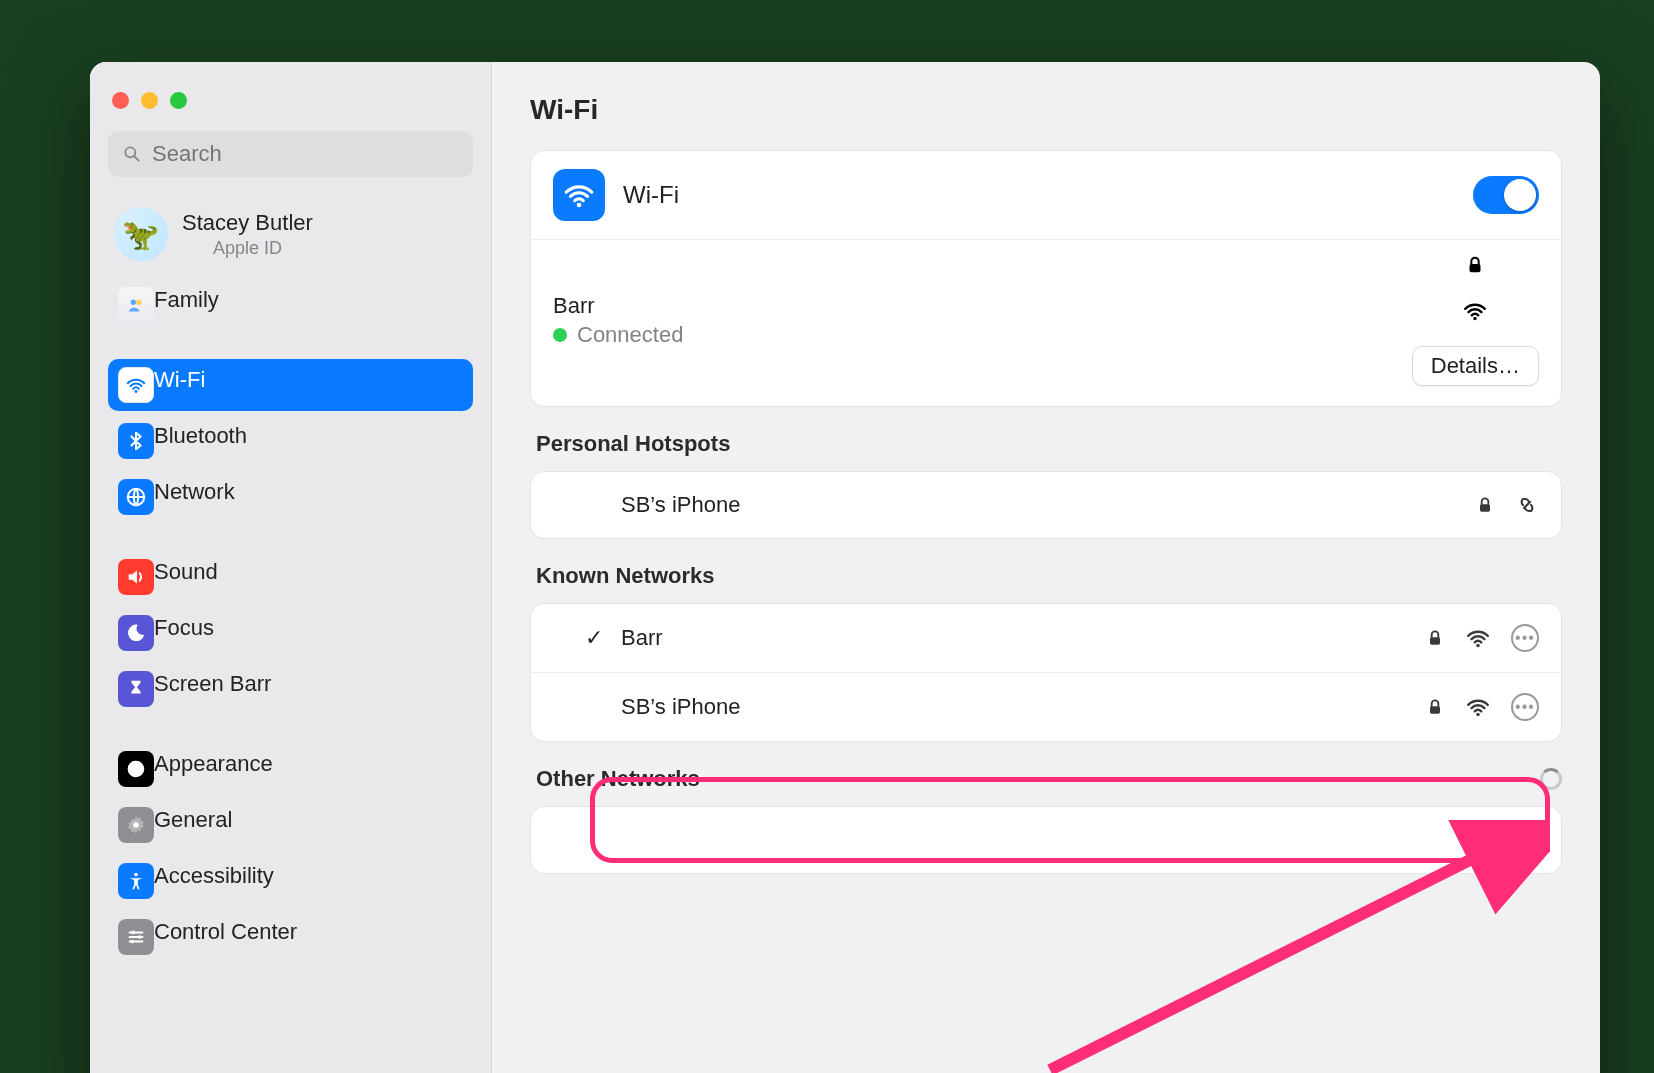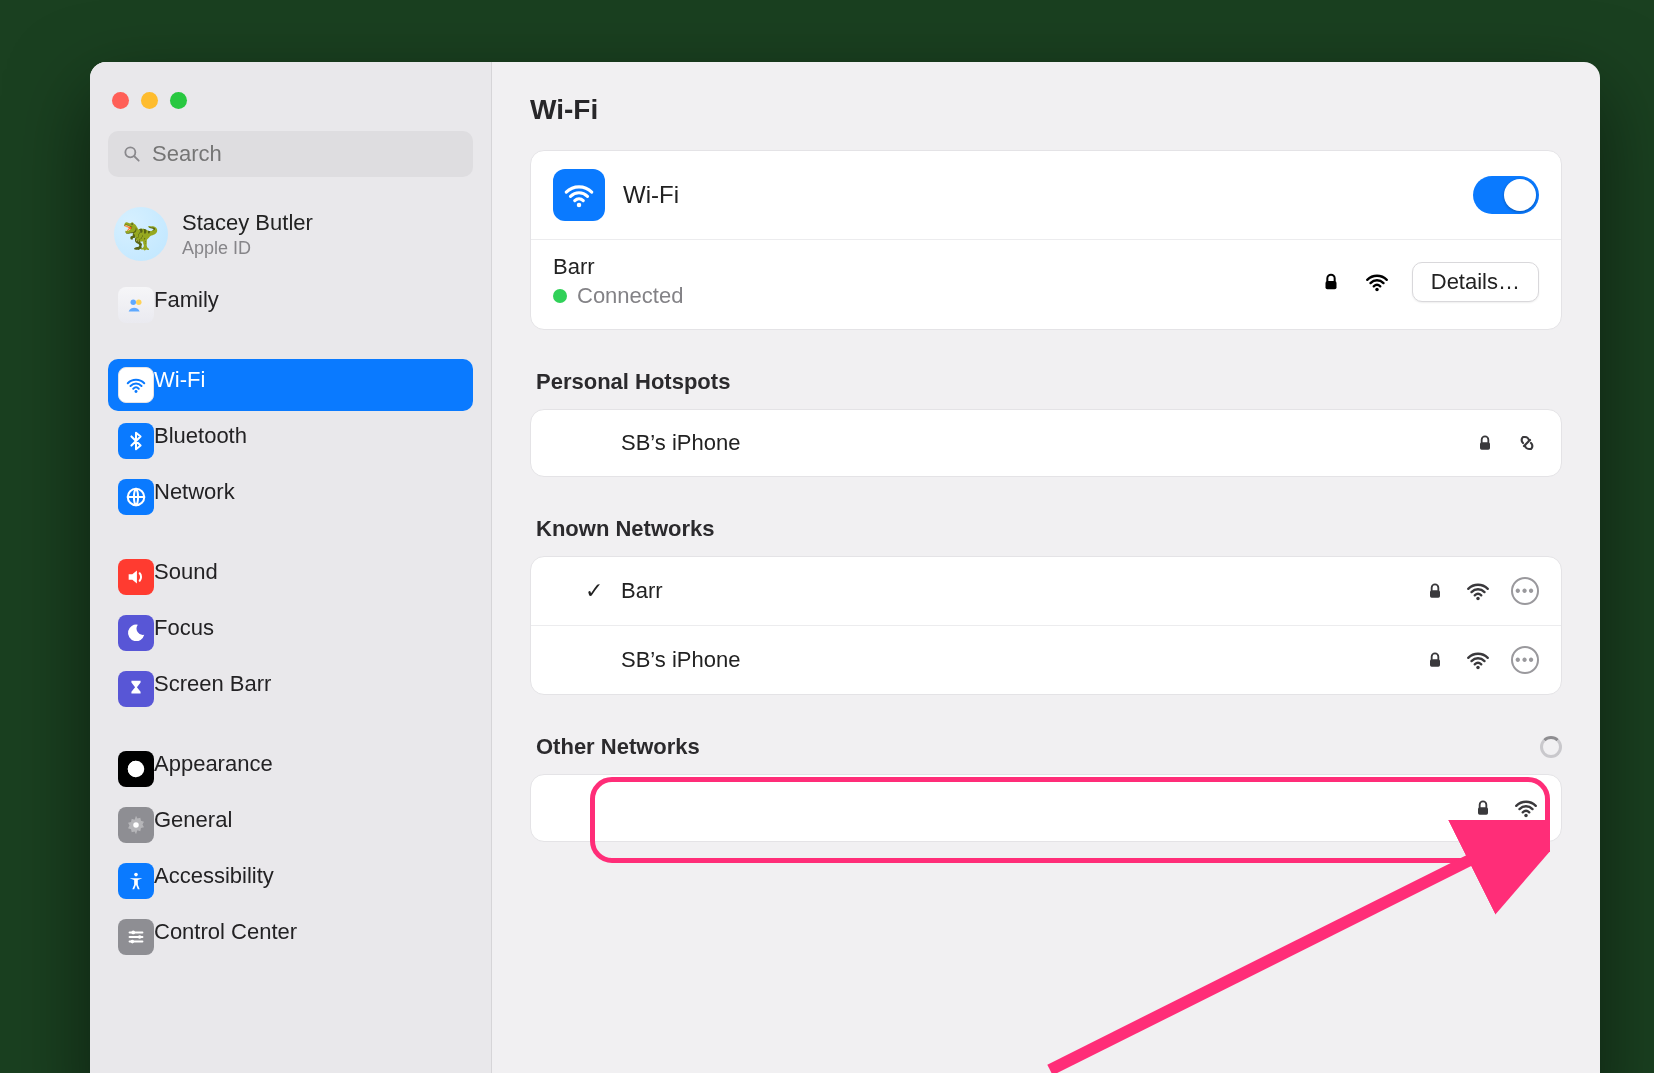--- a/index.html
+++ b/index.html
@@ -58,21 +58,21 @@
     display: flex; align-items: center; gap: 14px;
     padding: 6px 8px 14px 6px;
   }
   .avatar {
     width: 54px; height: 54px; border-radius: 50%;
     background: radial-gradient(circle at 30% 30%, #d6f0ff, #bfe6ff);
     display: flex; align-items: center; justify-content: center;
     font-size: 30px;
   }
   .account .name { font-size: 22px; color: #222; }
-  .account .sub  { font-size: 18px; color: #868589; margin-top: 2px; }
+  .account .sub  { font-size: 18px; color: #868589; margin-top: 2px; text-align: center; }
   .item {
     display: flex; align-items: flex-start; 
     padding: 8px 10px;
     border-radius: 10px;
     font-size: 22px;
     color: #232224;
     cursor: default;
   }
   .item.selected { background: #0a7aff; color: #fff; }
   .item .icn {
@@ -128,28 +128,28 @@
     content:""; position:absolute; right:3px; top:3px;
     width:32px; height:32px; border-radius:50%; background:#fff;
     box-shadow: 0 1px 3px rgba(0,0,0,0.3);
   }
   .conn-row {
     display:flex; align-items:center; padding: 14px 22px 20px 22px;
   }
   .conn-left .ssid { font-size: 22px; color:#222; }
   .conn-left .status { display:flex; align-items:center; gap:10px; margin-top:3px; color:#838286; font-size:22px; }
   .dot { width:14px; height:14px; border-radius:50%; background:#30d158; }
-  .conn-right { margin-left:auto; display:flex; align-items:center; gap:22px; }
+  .conn-right { margin-left:auto; display:flex; align-items:center; gap:22px;flex-direction:column; }
   .pill-btn {
     background:#fff; border:1px solid #d9d8db; border-radius:10px;
     padding:6px 18px; font-size:22px; color:#222;
     box-shadow: 0 1px 2px rgba(0,0,0,0.07);
   }
 
-  .section-title { font-size:22px; font-weight:700; color:#2b2a2d; margin: 39px 0 14px 6px; }
+  .section-title { font-size:22px; font-weight:700; color:#2b2a2d; margin: 24px 0 14px 6px; }
 
   .row {
     display:flex; align-items:center; padding: 20px 22px;
     font-size:22px; color:#222;
   }
   .row + .row { border-top: 1px solid #ececee; }
   .row .name { flex:1; display:flex; align-items:center; gap:14px;margin-left:32px; }
   .row .icons { display:flex; align-items:center; gap:20px; color:#3a393c; }
   .chk { width:22px; display:inline-block; }
   .more {

